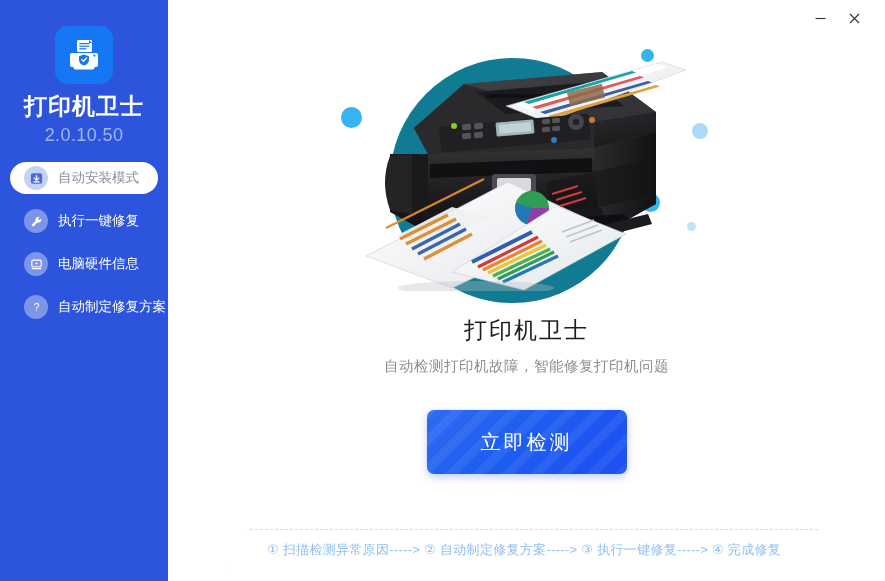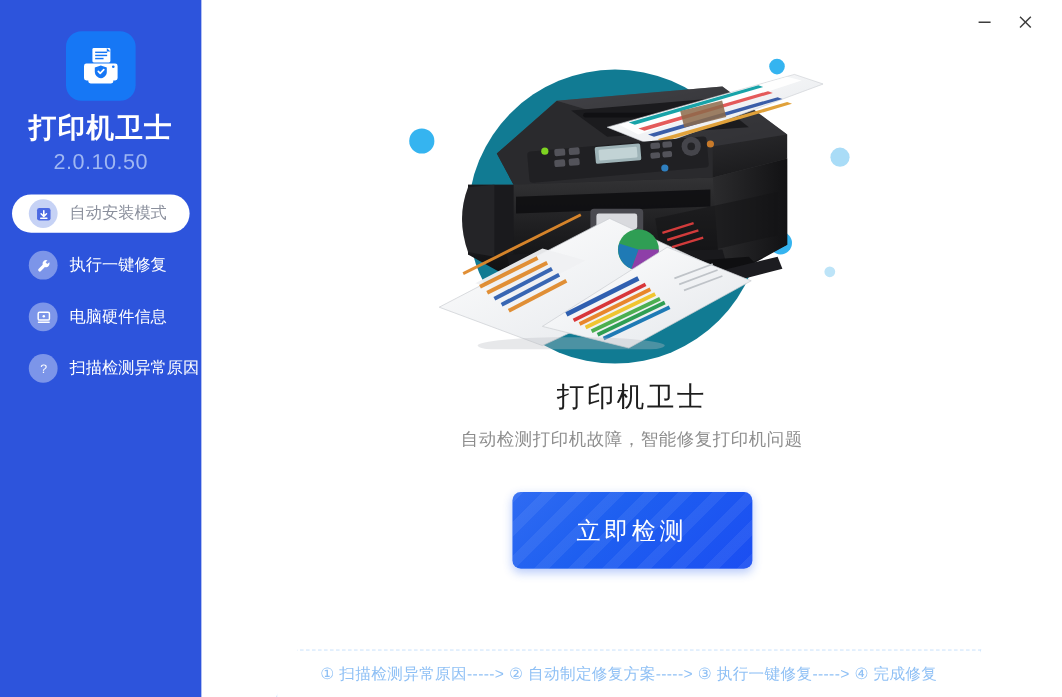--- a/index.html
+++ b/index.html
@@ -237,21 +237,21 @@
     font-size: 20px;
     color: #ffffff;
     letter-spacing: 3px;
     font-family: "Liberation Sans", "DejaVu Sans", sans-serif;
   }
 
   
   .steps-banner {
     position: absolute;
     left: 62px;
-    bottom: 0;
+    bottom: 12px;
     width: 588px;
     height: 40px;
     border: 1px dashed #c5dffb;
     border-bottom: none;
     color: #8fc0f5;
     font-size: 13px;
     display: flex;
     align-items: center;
     justify-content: center;
     white-space: nowrap;
@@ -324,21 +324,21 @@
         </span>
         <span class="nav-label">电脑硬件信息</span>
       </div>
 
       <div class="nav-item">
         <span class="nav-icon">
           <svg width="15" height="15" viewBox="0 0 16 16">
             <text x="8" y="11.8" text-anchor="middle" font-size="11" font-family="Liberation Sans, sans-serif" fill="#ffffff">?</text>
           </svg>
         </span>
-        <span class="nav-label">扫描检测异常原因</span>
+        <span class="nav-label">自动制定修复方案</span>
       </div>
 
     </nav>
   </aside>
 
   <section class="main">
 
     <div class="titlebar">
       <div class="win-btn">
         <svg width="13" height="13" viewBox="0 0 13 13">

